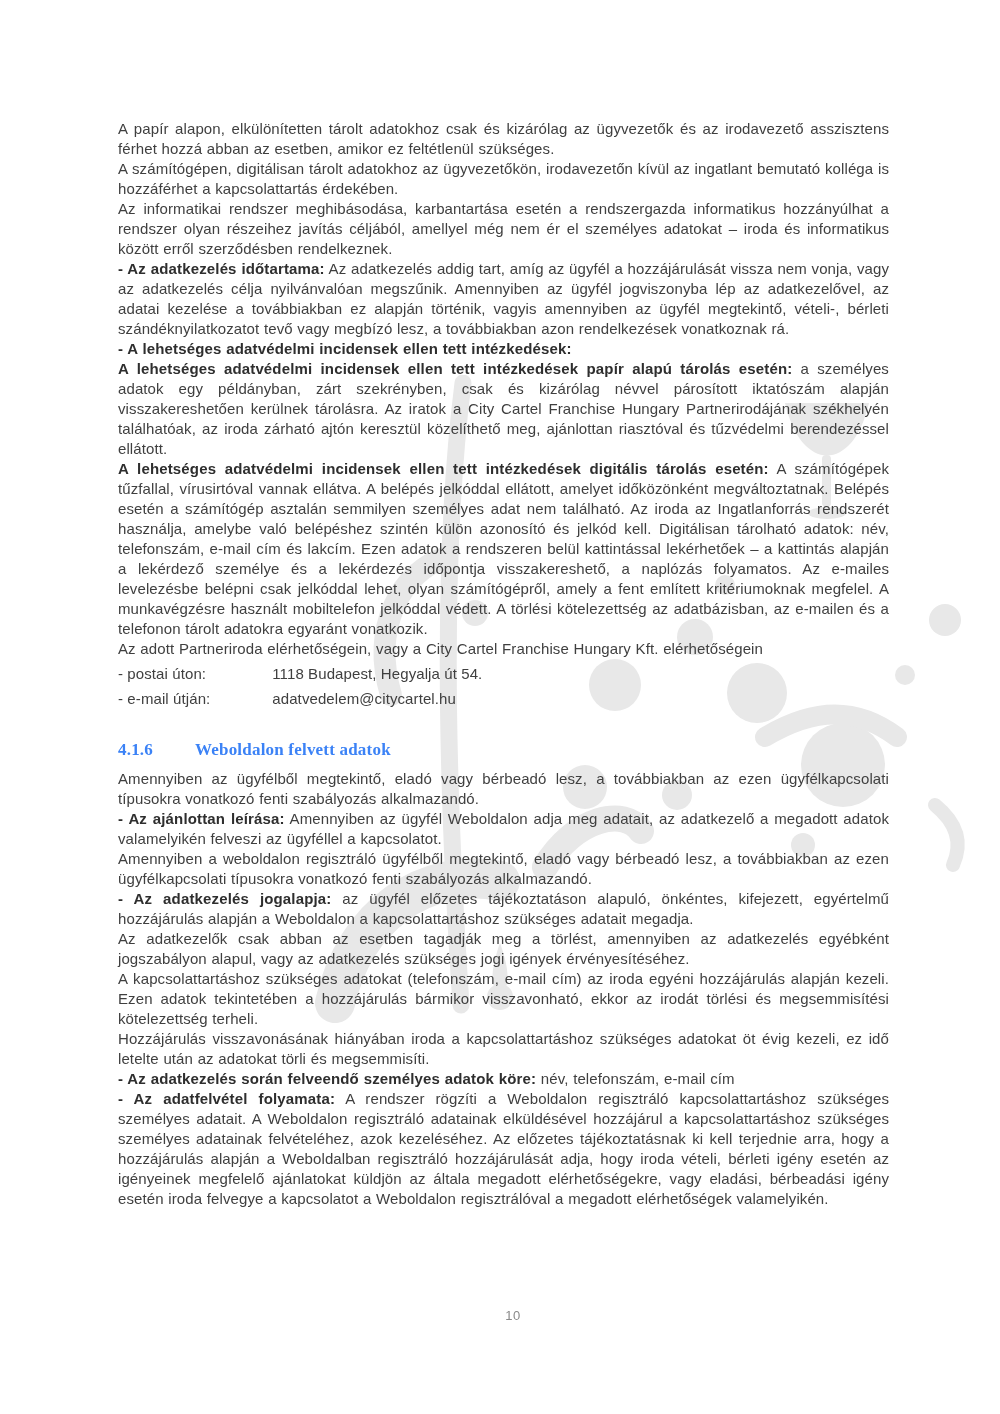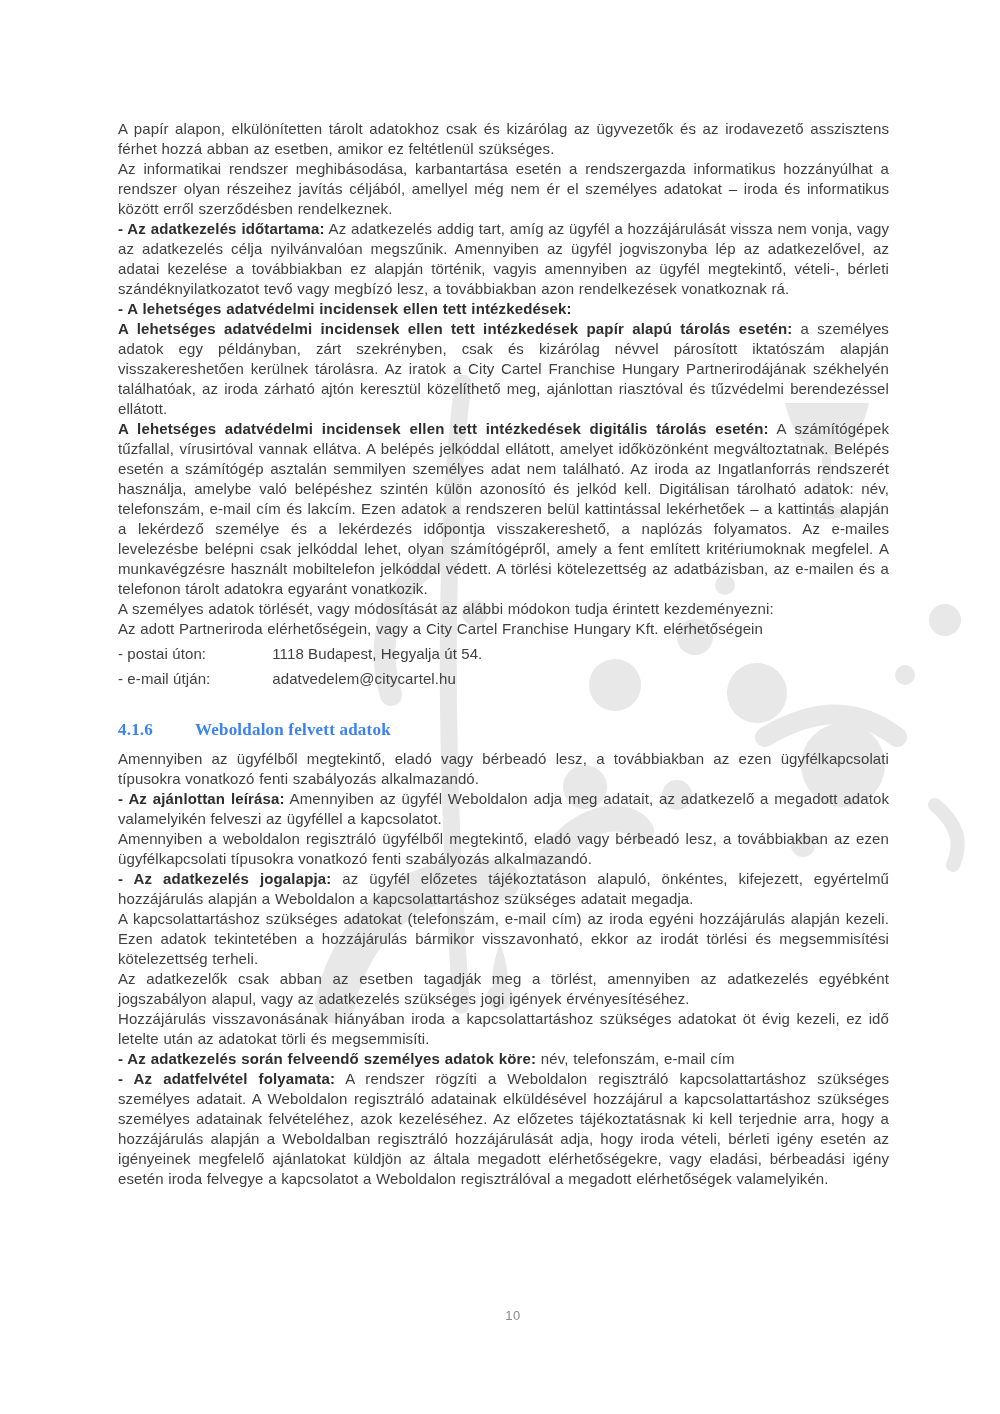--- a/index.html
+++ b/index.html
@@ -79,26 +79,26 @@
       <path d="M640 430 C 662 448, 668 468, 658 490" stroke="#e8e8e8" stroke-width="14" fill="none" stroke-linecap="round"></path>
 
       <path d="M205 568 C 215 596, 215 612, 205 622 C 195 612, 195 596, 205 568 Z"></path>
       <circle cx="205" cy="622" r="13"></circle>
     </g>
   </svg>
 
   <div class="content">
 
     <p class="para"><span>A papír alapon, elkülönítetten tárolt adatokhoz csak és kizárólag az ügyvezetők és az irodavezető asszisztens férhet hozzá abban az esetben, amikor ez feltétlenül szükséges.</span></p>
+    <p class="para"><span>A számítógépen, digitálisan tárolt adatokhoz az ügyvezetőkön, irodavezetőn kívül az ingatlant bemutató kolléga is hozzáférhet a kapcsolattartás érdekében.</span></p>
     <p class="para"><span>Az informatikai rendszer meghibásodása, karbantartása esetén a rendszergazda informatikus hozzányúlhat a rendszer olyan részeihez javítás céljából, amellyel még nem ér el személyes adatokat – iroda és informatikus között erről szerződésben rendelkeznek.</span></p>
     <p class="para"><b>- Az adatkezelés időtartama:</b><span> Az adatkezelés addig tart, amíg az ügyfél a hozzájárulását vissza nem vonja, vagy az adatkezelés célja nyilvánvalóan megszűnik. Amennyiben az ügyfél jogviszonyba lép az adatkezelővel, az adatai kezelése a továbbiakban ez alapján történik, vagyis amennyiben az ügyfél megtekintő, vételi-, bérleti szándéknyilatkozatot tevő vagy megbízó lesz, a továbbiakban azon rendelkezések vonatkoznak rá.</span></p>
     <p class="para"><b>- A lehetséges adatvédelmi incidensek ellen tett intézkedések:</b><span></span></p>
     <p class="para"><b>A lehetséges adatvédelmi incidensek ellen tett intézkedések papír alapú tárolás esetén:</b><span> a személyes adatok egy példányban, zárt szekrényben, csak és kizárólag névvel párosított iktatószám alapján visszakereshetően kerülnek tárolásra. Az iratok a City Cartel Franchise Hungary Partnerirodájának székhelyén találhatóak, az iroda zárható ajtón keresztül közelíthető meg, ajánlottan riasztóval és tűzvédelmi berendezéssel ellátott.</span></p>
     <p class="para"><b>A lehetséges adatvédelmi incidensek ellen tett intézkedések digitális tárolás esetén:</b><span> A számítógépek tűzfallal, vírusirtóval vannak ellátva. A belépés jelkóddal ellátott, amelyet időközönként megváltoztatnak. Belépés esetén a számítógép asztalán semmilyen személyes adat nem található. Az iroda az Ingatlanforrás rendszerét használja, amelybe való belépéshez szintén külön azonosító és jelkód kell. Digitálisan tárolható adatok: név, telefonszám, e-mail cím és lakcím. Ezen adatok a rendszeren belül kattintással lekérhetőek – a kattintás alapján a lekérdező személye és a lekérdezés időpontja visszakereshető, a naplózás folyamatos. Az e-mailes levelezésbe belépni csak jelkóddal lehet, olyan számítógépről, amely a fent említett kritériumoknak megfelel. A munkavégzésre használt mobiltelefon jelkóddal védett. A törlési kötelezettség az adatbázisban, az e-mailen és a telefonon tárolt adatokra egyaránt vonatkozik.</span></p>
-    <p class="para"><span>A személyes adatok törlését, vagy módosítását az alábbi módokon tudja érintett kezdeményezni:</span></p>
     <p class="para"><span>Az adott Partneriroda elérhetőségein, vagy a City Cartel Franchise Hungary Kft. elérhetőségein</span></p>
 
     <div class="contact">
       <div class="contact-row">
         <span class="clabel">- postai úton:</span>
         <span class="cvalue">1118 Budapest, Hegyalja út 54.</span>
       </div>
       <div class="contact-row">
         <span class="clabel">- e-mail útján:</span>
         <span class="cvalue">adatvedelem@citycartel.hu</span>
@@ -106,22 +106,22 @@
     </div>
 
     <h2 class="heading">
       <span class="hnum">4.1.6</span><span class="htitle">Weboldalon felvett adatok</span>
     </h2>
 
     <p class="para"><span>Amennyiben az ügyfélből megtekintő, eladó vagy bérbeadó lesz, a továbbiakban az ezen ügyfélkapcsolati típusokra vonatkozó fenti szabályozás alkalmazandó.</span></p>
     <p class="para"><b>- Az ajánlottan leírása:</b><span> Amennyiben az ügyfél Weboldalon adja meg adatait, az adatkezelő a megadott adatok valamelyikén felveszi az ügyféllel a kapcsolatot.</span></p>
     <p class="para"><span>Amennyiben a weboldalon regisztráló ügyfélből megtekintő, eladó vagy bérbeadó lesz, a továbbiakban az ezen ügyfélkapcsolati típusokra vonatkozó fenti szabályozás alkalmazandó.</span></p>
     <p class="para"><b>- Az adatkezelés jogalapja:</b><span> az ügyfél előzetes tájékoztatáson alapuló, önkéntes, kifejezett, egyértelmű hozzájárulás alapján a Weboldalon a kapcsolattartáshoz szükséges adatait megadja.</span></p>
+    <p class="para"><span>Az adatkezelők csak abban az esetben tagadják meg a törlést, amennyiben az adatkezelés egyébként jogszabályon alapul, vagy az adatkezelés szükséges jogi igények érvényesítéséhez.</span></p>
     <p class="para"><span>A kapcsolattartáshoz szükséges adatokat (telefonszám, e-mail cím) az iroda egyéni hozzájárulás alapján kezeli. Ezen adatok tekintetében a hozzájárulás bármikor visszavonható, ekkor az irodát törlési és megsemmisítési kötelezettség terheli.</span></p>
-    <p class="para"><span>Az adatkezelők csak abban az esetben tagadják meg a törlést, amennyiben az adatkezelés egyébként jogszabályon alapul, vagy az adatkezelés szükséges jogi igények érvényesítéséhez.</span></p>
     <p class="para"><span>Hozzájárulás visszavonásának hiányában iroda a kapcsolattartáshoz szükséges adatokat öt évig kezeli, ez idő letelte után az adatokat törli és megsemmisíti.</span></p>
     <p class="para"><b>- Az adatkezelés során felveendő személyes adatok köre:</b><span> név, telefonszám, e-mail cím</span></p>
     <p class="para"><b>- Az adatfelvétel folyamata:</b><span> A rendszer rögzíti a Weboldalon regisztráló kapcsolattartáshoz szükséges személyes adatait. A Weboldalon regisztráló adatainak elküldésével hozzájárul a kapcsolattartáshoz szükséges személyes adatainak felvételéhez, azok kezeléséhez. Az előzetes tájékoztatásnak ki kell terjednie arra, hogy a hozzájárulás alapján a Weboldalban regisztráló hozzájárulását adja, hogy iroda vételi, bérleti igény esetén az igényeinek megfelelő ajánlatokat küldjön az általa megadott elérhetőségekre, vagy eladási, bérbeadási igény esetén iroda felvegye a kapcsolatot a Weboldalon regisztrálóval a megadott elérhetőségek valamelyikén.</span></p>
 
   </div>
 
   <div class="page-number">10</div>
 
 </div>
 

